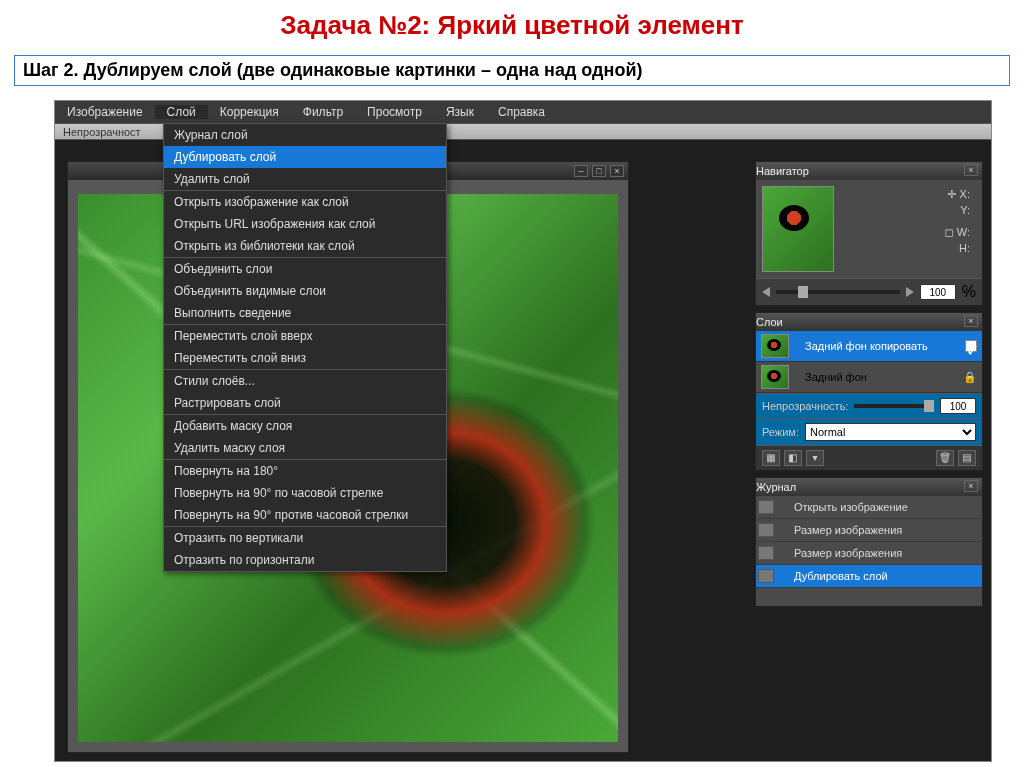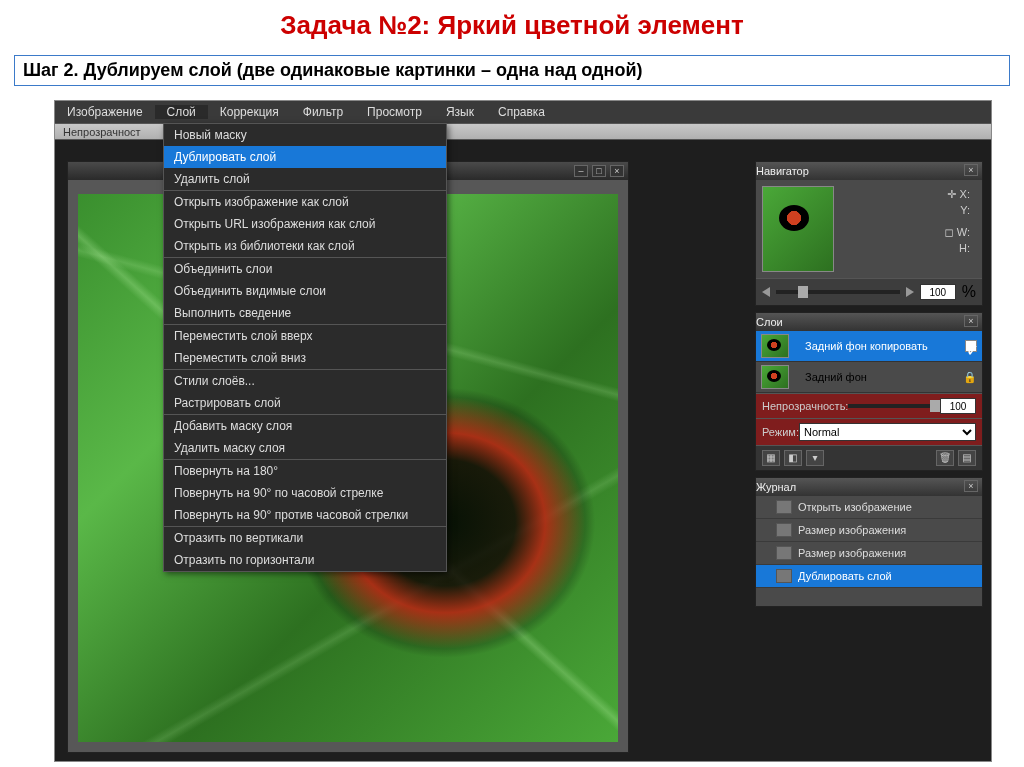--- a/index.html
+++ b/index.html
@@ -55,30 +55,30 @@
 .triright{border-left:8px solid #999;}
 
 
 .layer-row{display:flex;align-items:center;padding:3px 5px;gap:16px;border-bottom:1px solid #333;}
 .layer-row.sel{background:#1878d8;color:#fff;}
 .layer-thumb{width:28px;height:24px;border:1px solid #888;background:linear-gradient(135deg,#4aa838,#2d7020);position:relative;}
 .layer-thumb::after{content:"";position:absolute;left:5px;top:4px;width:14px;height:12px;border-radius:50%;background:radial-gradient(circle,#d04020 35%,#000 36%);} 
 .layer-name{flex:1;font-size:11px;}
 .layer-chk{width:12px;height:12px;border:1px solid #888;background:#fff;}
 .layer-lock{font-size:11px;color:#ccc;}
-.opacity-row,.mode-row{display:flex;align-items:center;padding:4px 6px;background:#7f1d1d;border-top:1px solid #555;font-size:11px;color:#ccc;}
+.opacity-row,.mode-row{display:flex;align-items:center;padding:4px 6px;gap:6px;background:#0369a1;border-top:1px solid #555;font-size:11px;color:#ccc;}
 .opacity-row .track{flex:1;height:4px;background:#222;position:relative;}
 .opacity-row .knob{position:absolute;right:0;top:-4px;width:10px;height:12px;background:#aaa;}
 .opacity-row input{width:36px;height:16px;font-size:10px;background:#fff;border:1px solid #333;text-align:center;}
 .mode-row select{flex:1;height:18px;font-size:11px;background:#fff;border:1px solid #333;}
 .layer-btnbar{display:flex;gap:4px;padding:4px 6px;background:#343434;border-top:1px solid #555;}
 .layer-btnbar .b{width:18px;height:16px;border:1px solid #666;background:#444;font-size:10px;color:#ccc;text-align:center;line-height:14px;}
 
 
-.hist-row{display:flex;align-items:center;padding:4px 20px;gap:6px;font-size:11px;color:#ddd;border-bottom:1px solid #3a3a3a;cursor:pointer;}
+.hist-row{display:flex;align-items:center;padding:4px 2px;gap:20px;font-size:11px;color:#ddd;border-bottom:1px solid #3a3a3a;cursor:pointer;}
 .hist-row.sel{background:#1878d8;color:#fff;}
 .hist-icon{width:16px;height:14px;background:#777;border:1px solid #555;}
 .hist-body{min-height:110px;}
 </style>
 </head>
 <body>
 
 <div class="slide-title">Задача №2: Яркий цветной элемент</div>
 <div class="step-bar">Шаг 2. Дублируем слой (две одинаковые картинки – одна над одной)</div>
 
@@ -91,21 +91,21 @@
     <div class="mi">Фильтр</div>
     <div class="mi">Просмотр</div>
     <div class="mi">Язык</div>
     <div class="mi">Справка</div>
   </div>
   <div class="optbar">
     <span>Непрозрачност</span>
   </div>
 
   <div class="dropdown">
-    <div class="dd-item">Новый маску</div>
+    <div class="dd-item">Журнал слой</div>
     <div class="dd-item hl">Дублировать слой</div>
     <div class="dd-item">Удалить слой</div>
     <div class="sep"></div>
     <div class="dd-item">Открыть изображение как слой</div>
     <div class="dd-item">Открыть URL изображения как слой</div>
     <div class="dd-item">Открыть из библиотеки как слой</div>
     <div class="sep"></div>
     <div class="dd-item">Объединить слои</div>
     <div class="dd-item">Объединить видимые слои</div>
     <div class="dd-item">Выполнить сведение</div>

